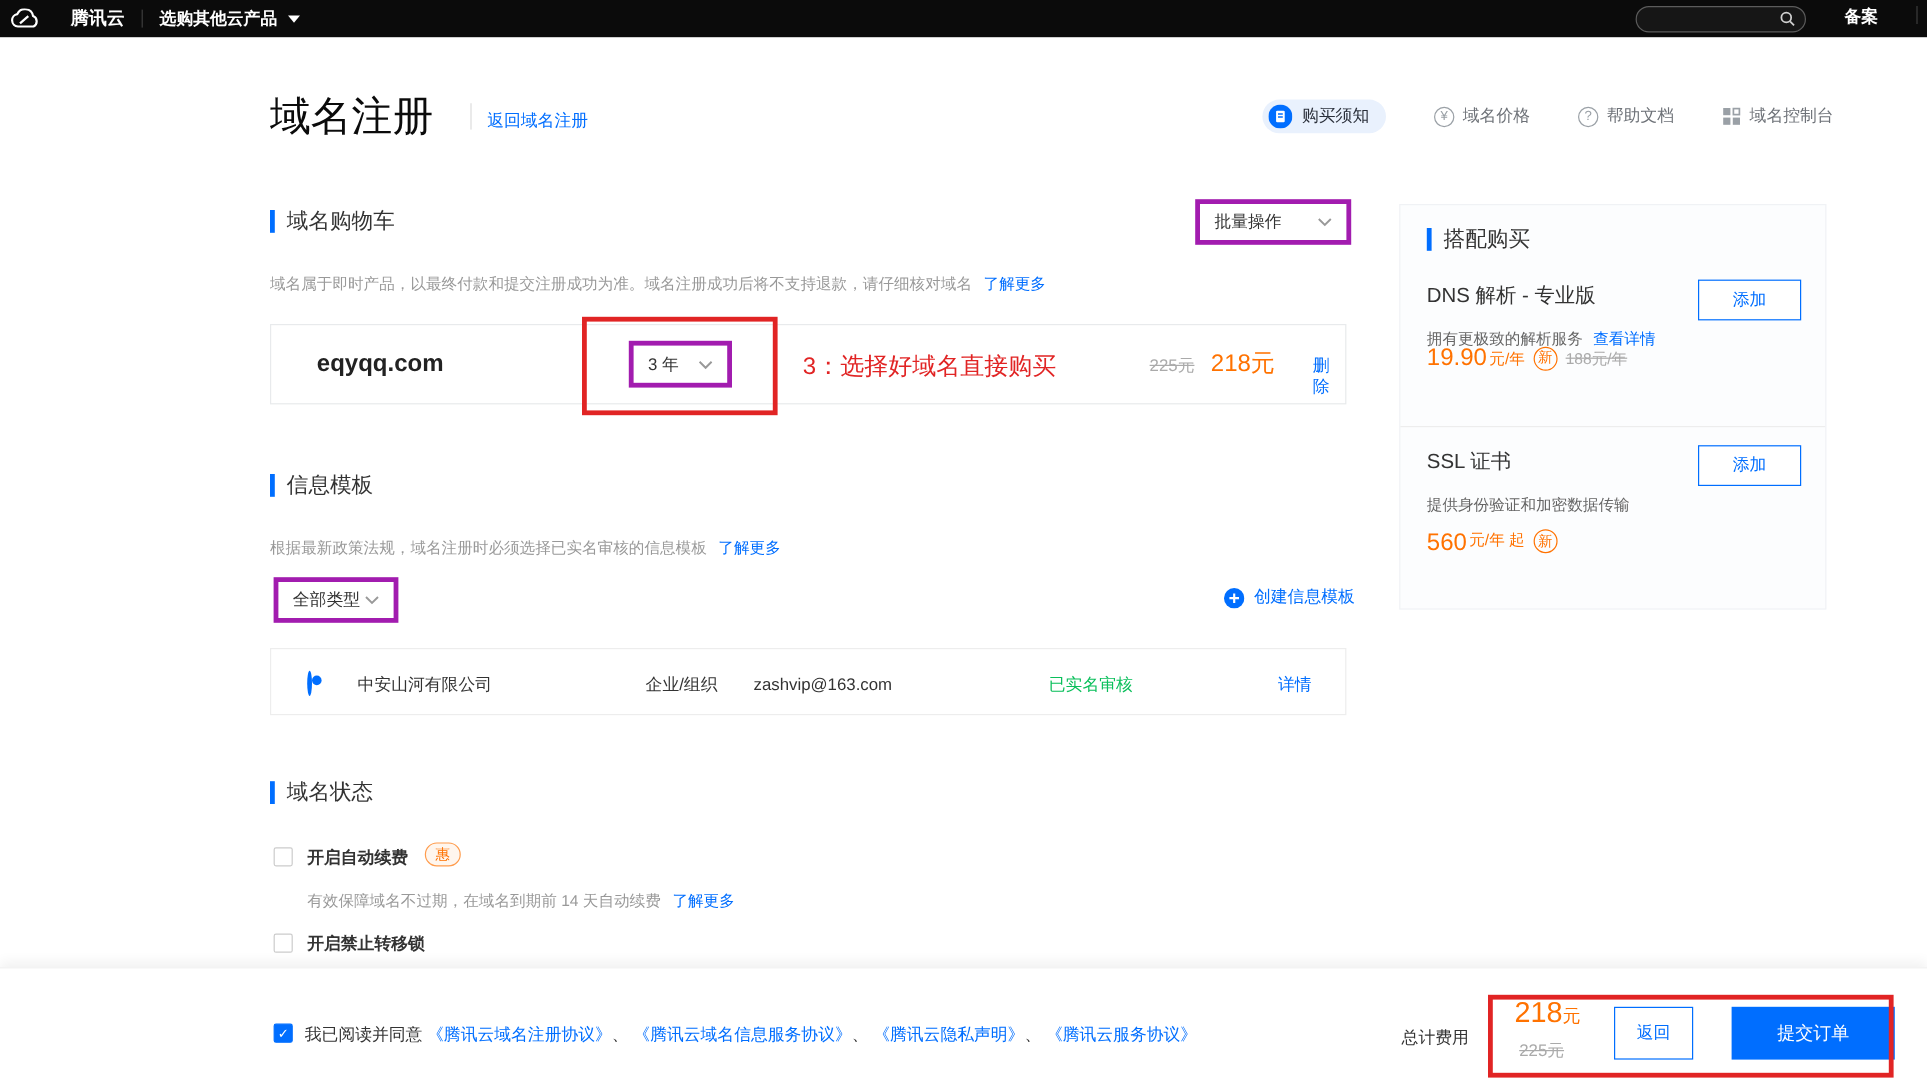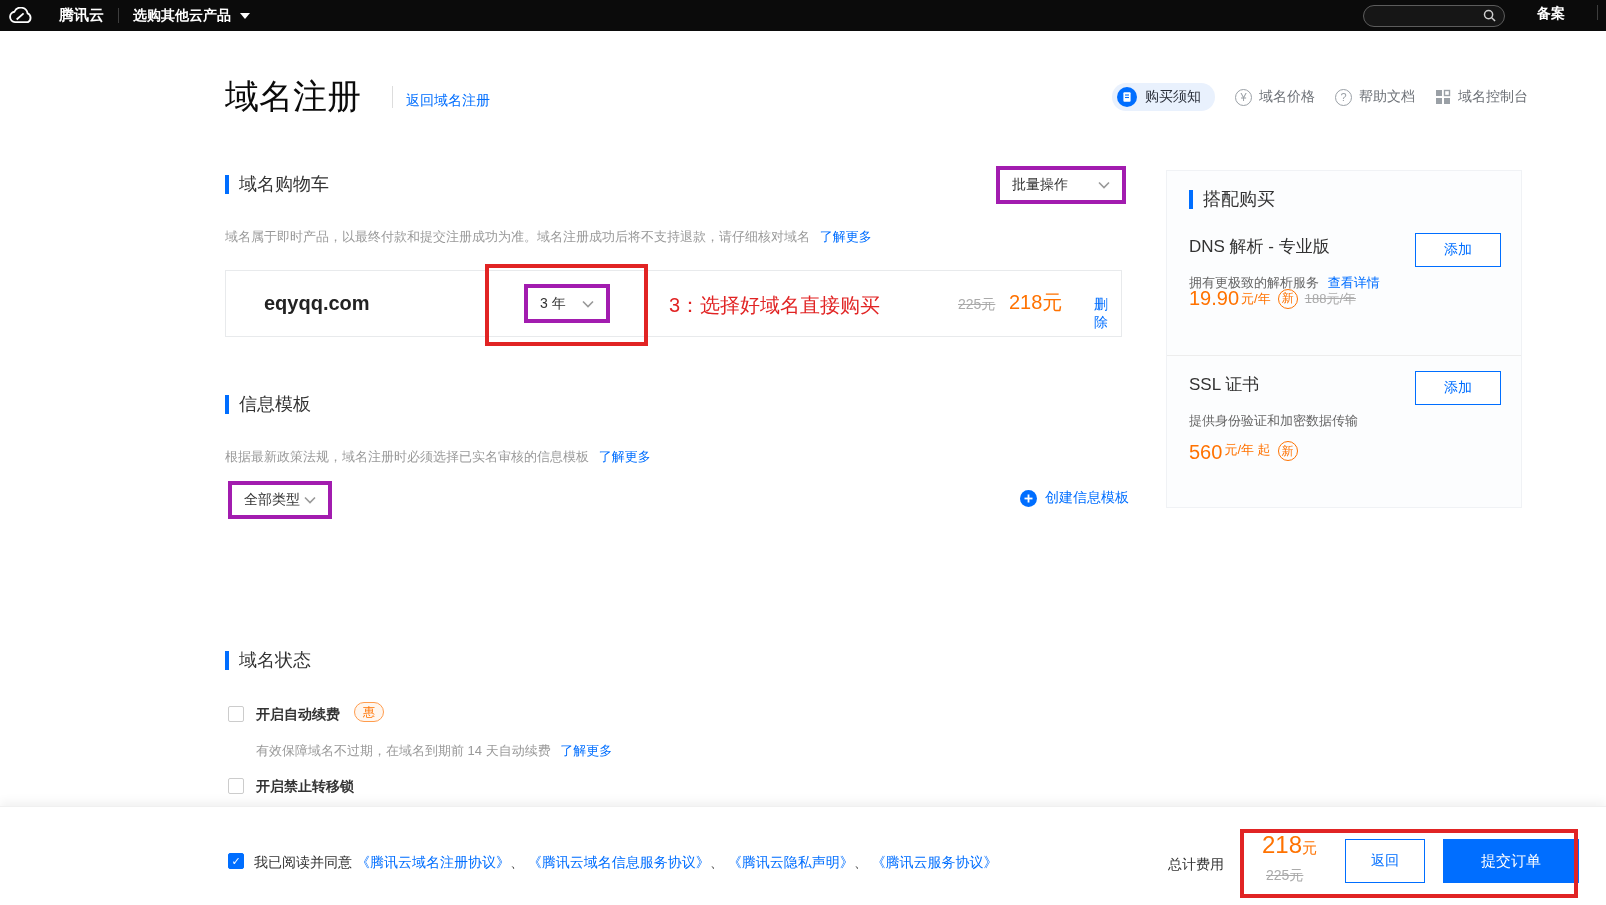--- a/index.html
+++ b/index.html
@@ -57,21 +57,21 @@
   .tpl-row{position:absolute;left:225px;top:540px;width:897px;height:56px;border:1px solid #ededed;background:#fff;box-sizing:border-box;}
 
   
   .side-panel{position:absolute;left:1166px;top:170px;width:356px;height:338px;background:#fcfdfe;
     border:1px solid #f0f2f5;box-sizing:border-box;}
   .side-divider{position:absolute;left:0;top:184px;width:100%;height:1px;background:#ededed;}
 
   
   .footer{position:absolute;left:0;top:806px;width:1606px;height:99px;background:#fff;
     border-top:1px solid #f0f0f0;box-shadow:0 -4px 10px rgba(0,0,0,.06);z-index:10;}
-  .btn-back{position:absolute;left:1345px;top:32px;width:80px;height:44px;border:1px solid #006eff;background:#fff;
+  .btn-back{position:absolute;left:1345px;top:32px;width:66px;height:44px;border:1px solid #006eff;background:#fff;
     color:#006eff;font-size:14px;display:flex;align-items:center;justify-content:center;cursor:pointer;box-sizing:border-box;}
   .btn-submit{position:absolute;left:1443px;top:32px;width:136px;height:44px;background:#006eff;border:none;
     color:#fff;font-size:15px;display:flex;align-items:center;justify-content:center;cursor:pointer;}
 </style>
 </head>
 <body>
 
 <div class="page">
 
   <header class="navbar">
@@ -102,21 +102,21 @@
       </span>
       <a class="nav-beian">备案</a>
       <span class="nav-sep"></span>
     </div>
   </header>
 
   <h1 class="abs" style="left:225px;top:74px;margin:0;font-size:34px;font-weight:400;color:#0b0b0b;">域名注册</h1>
   <span class="abs" style="left:392px;top:86px;width:1px;height:22px;background:#ddd;"></span>
   <a class="abs link" style="left:406px;top:92px;font-size:14px;">返回域名注册</a>
 
-  <div class="abs" style="top:82px;right:78px;display:flex;align-items:center;gap:20px;height:30px;">
+  <div class="abs" style="top:82px;right:78px;display:flex;align-items:center;gap:40px;height:30px;">
     <span class="notice-pill">
       <span style="display:inline-flex;">
         <svg width="20" height="20" viewBox="0 0 20 20">
             <circle cx="10" cy="10" r="10" fill="#006eff"></circle>
             <rect x="6.4" y="5.2" width="7.2" height="9.6" rx="1" fill="#fff"></rect>
             <line x1="8" y1="8" x2="12" y2="8" stroke="#006eff" stroke-width="1.1"></line>
             <line x1="8" y1="10.5" x2="12" y2="10.5" stroke="#006eff" stroke-width="1.1"></line>
           </svg>
       </span>
       <span>购买须知</span>
@@ -202,20 +202,28 @@
     <span style="display:inline-flex;">
       <svg width="17" height="17" viewBox="0 0 17 17">
           <circle cx="8.5" cy="8.5" r="8.5" fill="#006eff"></circle>
           <line x1="8.5" y1="4.5" x2="8.5" y2="12.5" stroke="#fff" stroke-width="1.8"></line>
           <line x1="4.5" y1="8.5" x2="12.5" y2="8.5" stroke="#fff" stroke-width="1.8"></line>
         </svg>
     </span>
     <span class="blue" style="font-size:14px;">创建信息模板</span>
   </div>
 
+  <div class="tpl-row">
+    <span class="radio-on abs" style="left:30px;top:20px;"></span>
+    <span class="abs" style="left:72px;top:21px;font-size:14px;color:#333;">中安山河有限公司</span>
+    <span class="abs" style="left:312px;top:21px;font-size:14px;color:#333;">企业/组织</span>
+    <span class="abs" style="left:402px;top:21px;font-size:14px;color:#333;">zashvip@163.com</span>
+    <span class="abs" style="left:648px;top:21px;font-size:14px;color:#0abf5b;">已实名审核</span>
+    <a class="abs link" style="right:28px;top:21px;font-size:14px;">详情</a>
+  </div>
 
   <div class="sec-head" style="left:225px;top:648px;">
     <span class="sec-bar"></span>
     <span>域名状态</span>
   </div>
 
   <span class="checkbox abs" style="left:228px;top:706px;"></span>
   <span class="abs" style="left:256px;top:706px;font-size:14px;font-weight:bold;color:#333;">开启自动续费</span>
   <span class="badge-pill abs" style="left:354px;top:702px;">惠</span>
   <div class="abs gray-note" style="left:256px;top:742px;">

